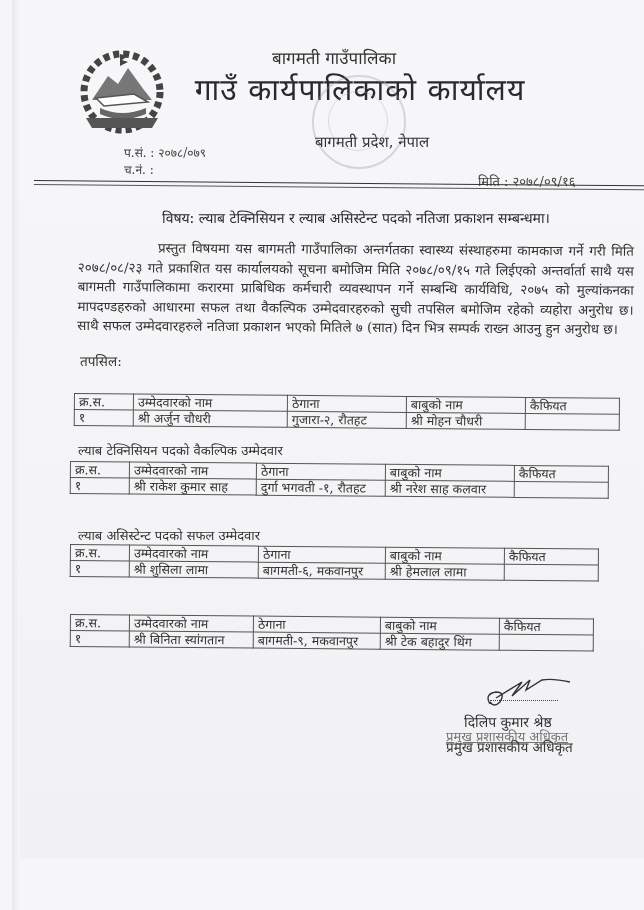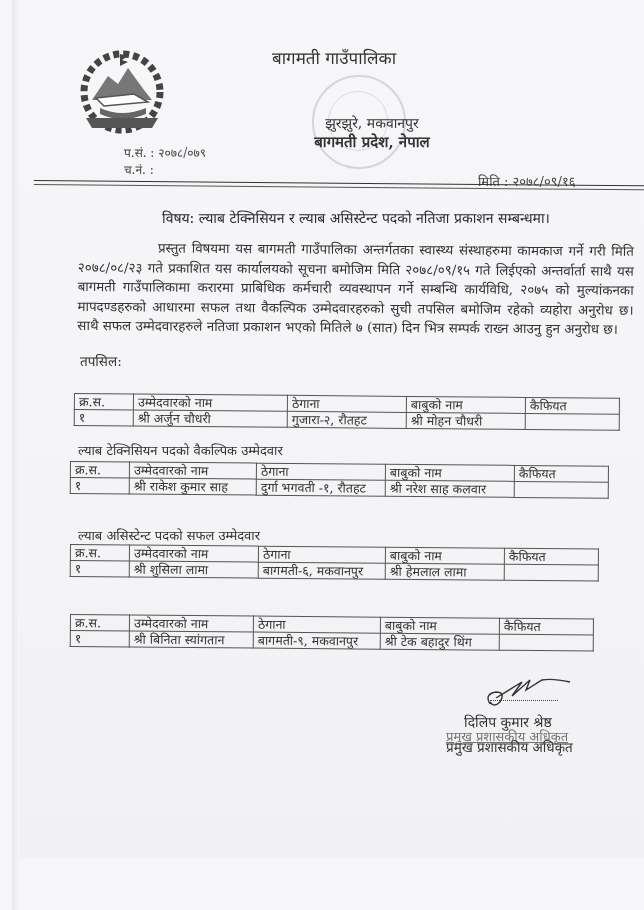--- a/index.html
+++ b/index.html
@@ -20,21 +20,21 @@
     }
     .h-sub {
       position: absolute; left: 0; width: 644px; text-align: center;
       top: 46px; font-size: 17px; color: #333;
     }
     .h-main {
       position: absolute; left: 168px; width: 360px; text-align: center;
       top: 68px; font-size: 30px; color: #2a2a2e; letter-spacing: 1px;
     }
     .h-addr1 { position: absolute; left: 180px; width: 360px; text-align: center; top: 113px; font-size: 14px; color: #333; }
-    .h-addr2 { position: absolute; left: 180px; width: 360px; text-align: center; top: 131px; font-size: 15px; color: #333; font-weight: bold; }
+    .h-addr2 { position: absolute; left: 180px; width: 360px; text-align: center; top: 131px; font-size: 15px; color: #333; }
     .stamp {
       position: absolute; left: 300px; top: 75px; width: 90px; height: 90px;
       border: 2px solid rgba(150,150,170,0.35); border-radius: 50%;
     }
     .stamp::after { content:""; position:absolute; left:14px; top:14px; width:58px; height:58px; border:1px solid rgba(150,150,170,0.3); border-radius:50%; }
     .ref { position: absolute; left: 70px; top: 145px; font-size: 12px; color: #444; line-height: 17px; margin-left: 42px; }
     .date { position: absolute; left: 466px; top: 172px; font-size: 13px; color: #444; }
     .rule1 { position: absolute; left: 22px; top: 180px; width: 612px; height: 0; border-top: 1.6px solid #333; transform: rotate(0.5deg); transform-origin: left; }
     .rule2 { position: absolute; left: 22px; top: 184px; width: 612px; height: 0; border-top: 1px solid #555; transform: rotate(0.5deg); transform-origin: left; }
     .subject { position: absolute; left: 150px; top: 208px; font-size: 14px; color: #2a2a2e; }
@@ -70,22 +70,22 @@
   <svg class="emblem" viewBox="0 0 96 88">
     <circle cx="48" cy="44" r="38" fill="none" stroke="#444" stroke-width="7" stroke-dasharray="6 4"></circle>
     <path d="M18 52 L34 28 L44 36 L54 20 L70 42 L78 52 Z" fill="#777"></path>
     <path d="M22 50 L60 46 L74 54 L30 58 Z" fill="#fff" stroke="#555" stroke-width="1.5"></path>
     <path d="M26 60 Q48 70 72 60 L72 66 Q48 76 26 66 Z" fill="#666"></path>
     <path d="M12 70 L84 70 L78 80 L18 80 Z" fill="#555"></path>
     <path d="M46 6 L46 18 L54 14 L48 12 L54 8 Z" fill="#444"></path>
   </svg>
 
   <div class="h-sub">बागमती गाउँपालिका</div>
+  <div class="h-main">गाउँ कार्यपालिकाको कार्यालय</div>
   <div class="stamp"></div>
-  <div class="h-addr1">झुरझुरे, मकवानपुर</div>
   <div class="h-addr2">बागमती प्रदेश, नेपाल</div>
 
   <div class="ref">
     <div>प.सं. : २०७८/०७९</div>
     <div>च.नं. :</div>
   </div>
   <div class="date">मिति : २०७८/०९/१६</div>
 
   <div class="rule1"></div>
   <div class="rule2"></div>

